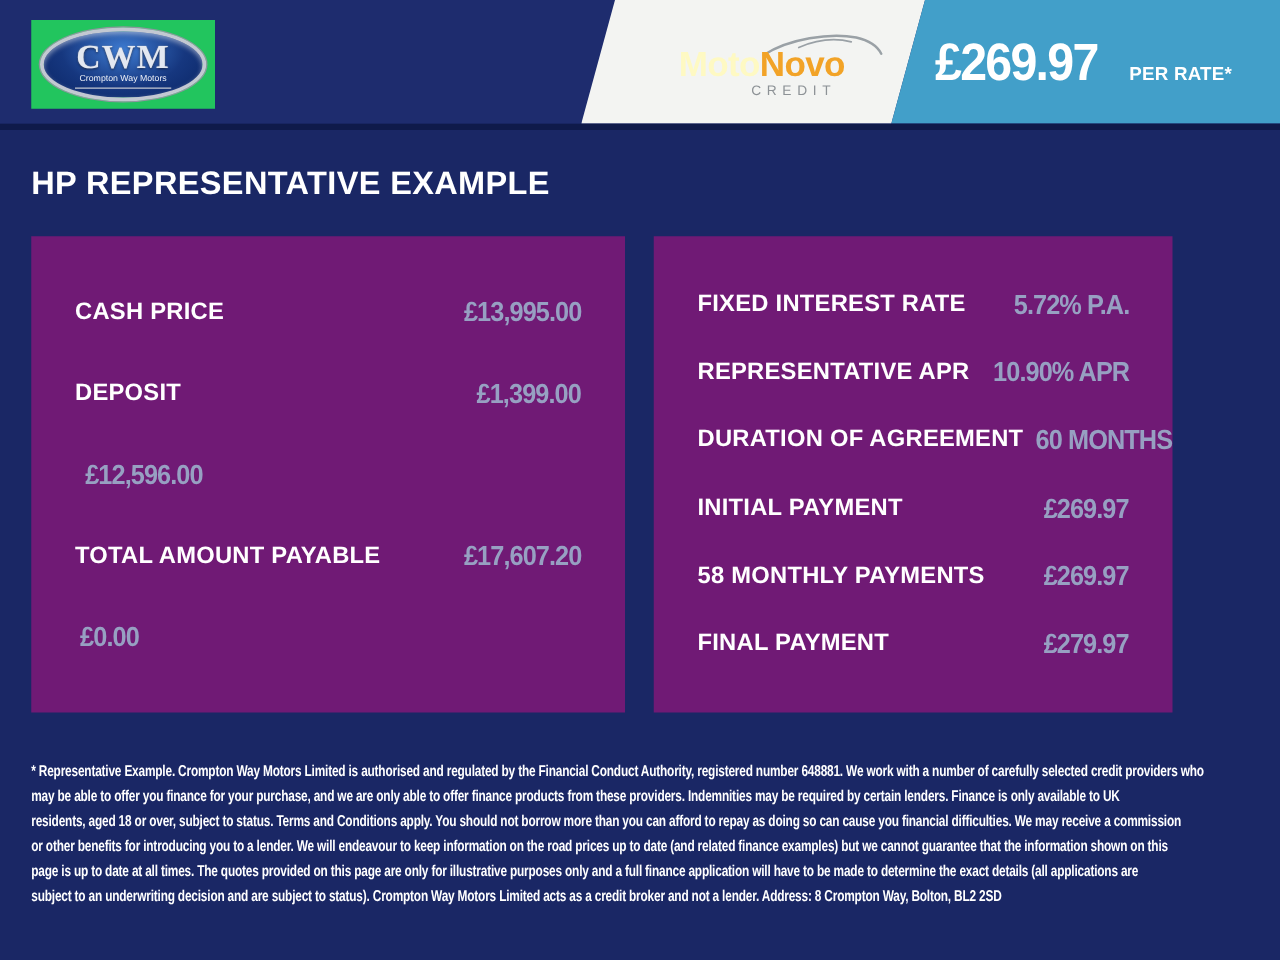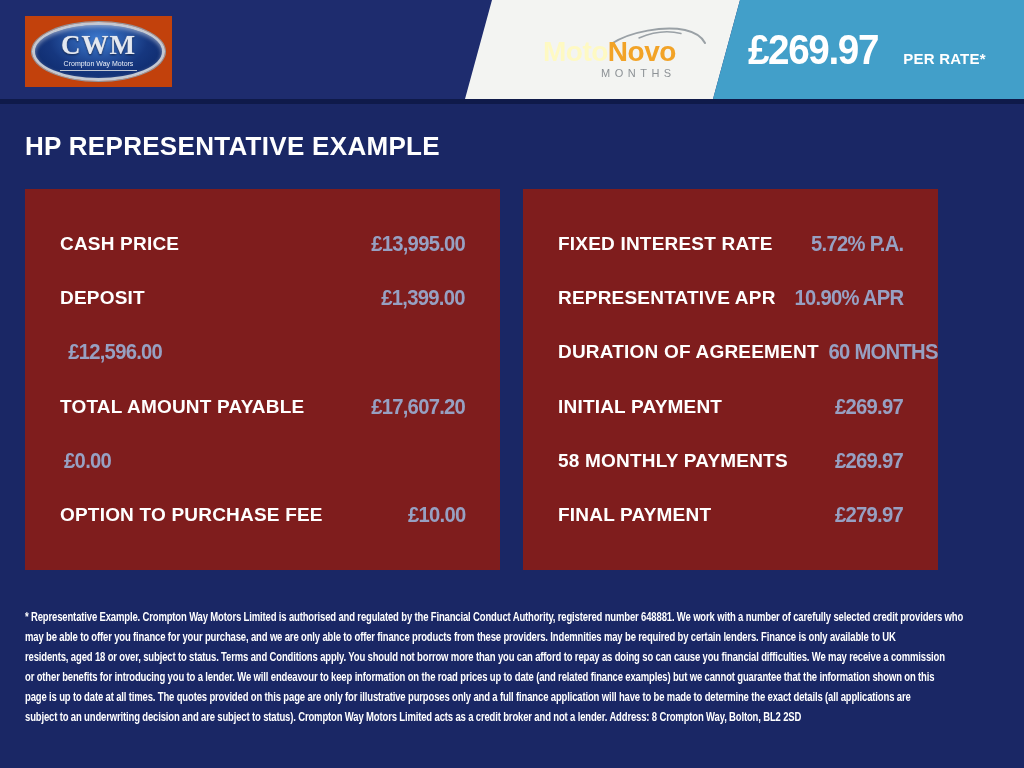--- a/index.html
+++ b/index.html
@@ -30,21 +30,21 @@
   .header-divider {
     position: absolute; top: 99px; left: 0;
     width: 1024px; height: 5px;
     background: #0F1A4A;
   }
 
   
   .cwm-box {
     position: absolute; left: 25px; top: 16px;
     width: 147px; height: 71px;
-    background: #c2410c;
+    background: #22c55e;
     display: flex; align-items: center; justify-content: center;
   }
   .cwm-oval {
     width: 133px; height: 59px;
     border-radius: 50%;
     background: radial-gradient(ellipse at 50% 28%, #3E7CD2 0%, #16377F 55%, #0A2463 100%);
     border: 3px solid #C3C8D2;
     box-shadow: 0 0 0 1px #8F959F, inset 0 2px 4px rgba(255,255,255,.45);
     display: flex; flex-direction: column; align-items: center; justify-content: center;
   }
@@ -105,21 +105,21 @@
 
   
   .page-title {
     position: absolute; left: 25px; top: 131px;
     font-size: 26px; font-weight: bold; letter-spacing: 0.3px;
     color: #FFFFFF; white-space: nowrap;
   }
 
   .panel {
     position: absolute; top: 189px; height: 381px;
-    background: #7f1d1d;
+    background: #701a75;
     display: flex; flex-direction: column;
     padding: 28px 35px;
   }
   .panel-left  { left: 25px;  width: 475px; }
   .panel-right { left: 523px; width: 415px; justify-content: flex-end; }
 
   .finance-row {
     flex: 1;
     display: flex; justify-content: space-between; align-items: center;
     white-space: nowrap;
@@ -160,21 +160,21 @@
   </div>
 
   <div class="motonovo">
     <svg class="mn-swoosh" viewBox="0 0 100 20" fill="none">
       <path d="M2 18 C 22 5, 55 0, 76 4 C 87 6.5, 93 11, 96 17" stroke="#9AA1A6" stroke-width="2" stroke-linecap="round"></path>
       <path d="M30 12 C 45 5.5, 60 4.5, 72 7.5" stroke="#9AA1A6" stroke-width="1.4" stroke-linecap="round"></path>
     </svg>
     <div class="mn-name">
       <span class="mn-moto">Moto</span><span class="mn-novo">Novo</span>
     </div>
-    <div class="mn-finance">MONTHS</div>
+    <div class="mn-finance">CREDIT</div>
   </div>
 
   <div class="price">
     <span class="price-amount">£269.97</span>
     <span class="price-period">PER RATE*</span>
   </div>
 </div>
 <div class="header-divider"></div>
 
 <div class="page-title">HP REPRESENTATIVE EXAMPLE</div>
@@ -190,24 +190,20 @@
   </div>
   <div class="finance-row">
     <span class="finance-row-value">£12,596.00</span>
   </div>
   <div class="finance-row">
     <span class="finance-row-label">TOTAL AMOUNT PAYABLE</span>
     <span class="finance-row-value">£17,607.20</span>
   </div>
   <div class="finance-row">
     <span class="finance-row-value">£0.00</span>
-  </div>
-  <div class="finance-row">
-    <span class="finance-row-label">OPTION TO PURCHASE FEE</span>
-    <span class="finance-row-value">£10.00</span>
   </div>
 </div>
 
 <div class="panel panel-right">
   <div class="finance-row">
     <span class="finance-row-label">FIXED INTEREST RATE</span>
     <span class="finance-row-value">5.72% P.A.</span>
   </div>
   <div class="finance-row">
     <span class="finance-row-label">REPRESENTATIVE APR</span>

